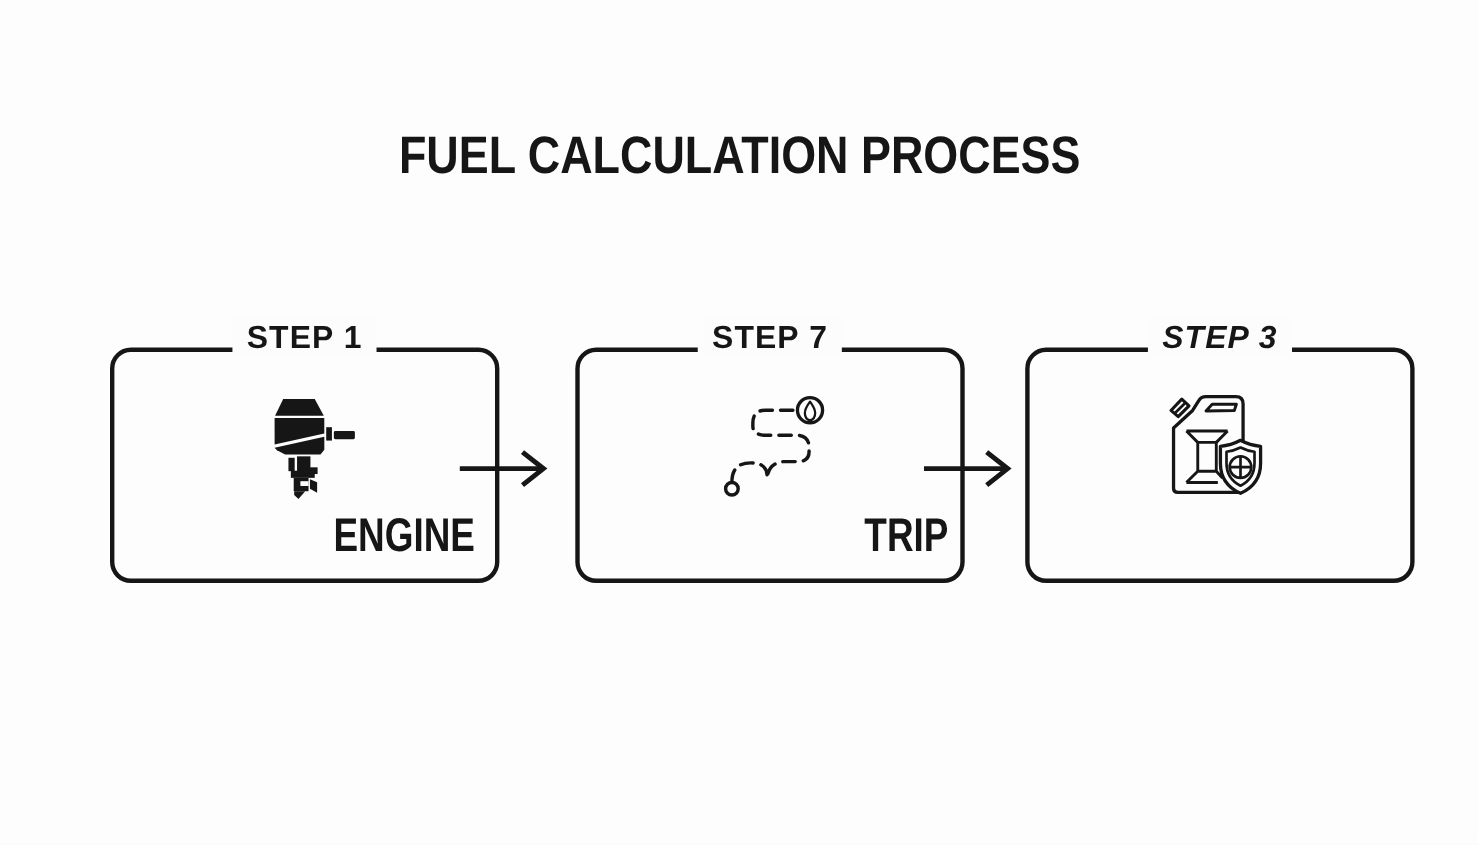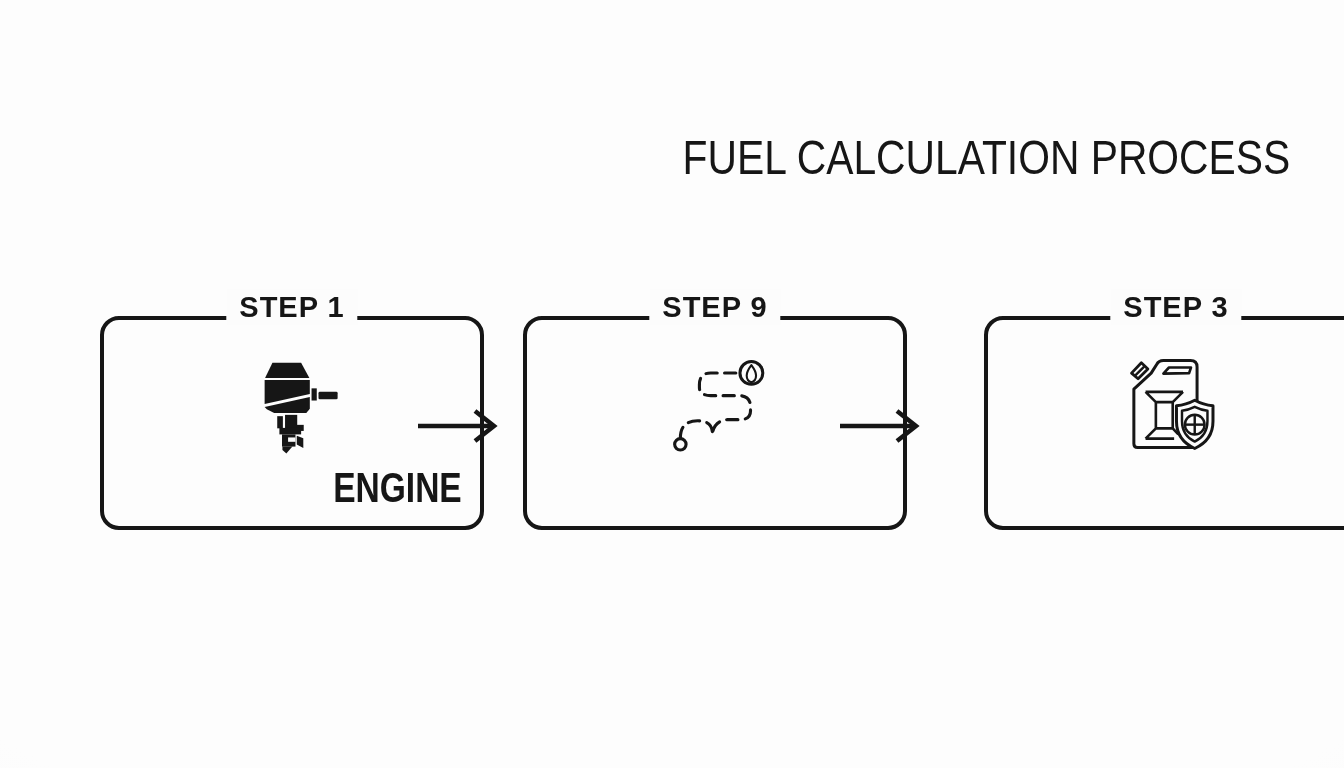--- a/index.html
+++ b/index.html
@@ -7,37 +7,37 @@
     width:1344px;height:768px;overflow:hidden;
     font-family:"Liberation Sans", sans-serif;
     background:#f6f6f5;
   }
   .canvas{
     position:relative;width:1344px;height:768px;
     background:radial-gradient(130% 130% at 50% 45%, #fdfdfd 55%, #f4f4f3 100%);
     color:#161616;
   }
   .title{
-    position:absolute;top:98px;left:0;right:0;
-    text-align:right;
-    font-size:48px;line-height:56px;font-weight:400;
+    position:absolute;top:82px;left:0;right:0;
+    text-align:center;
+    font-size:48px;line-height:56px;font-weight:700;
     white-space:nowrap;
   }
   .squeeze{display:inline-block;transform:scaleX(0.85);transform-origin:center;}
   .squeeze-narrow{display:inline-block;transform:scaleX(0.78);transform-origin:center;}
 
   .step-box{
-    position:absolute;top:316px;width:384px;height:214px;
+    position:absolute;top:316px;width:354px;height:214px;
     box-sizing:border-box;
     border:4px solid #161616;border-radius:19px;
     background:transparent;
   }
   .box-1{left:100px;}
   .box-2{left:523px;}
-  .box-3{left:984px;}
+  .box-3{left:932px;font-style:italic;}
 
   .step-tab{
     position:absolute;top:-31px;left:50%;transform:translateX(-50%);
     background:#fcfcfc;
     padding:0 13px;
     font-size:29px;line-height:36px;font-weight:700;letter-spacing:1px;
     white-space:nowrap;
   }
   .icon-wrap{
     position:absolute;top:28px;left:0;right:0;height:112px;
@@ -95,36 +95,37 @@
     </div>
     <div class="step-title"><span class="squeeze-narrow">ENGINE</span></div>
   </section>
 
   <svg class="flow-arrow arrow-1" viewBox="0 0 84 44" aria-hidden="true">
     <line class="ink-stroke" x1="1" y1="22" x2="75" y2="22" stroke-width="4.5"></line>
     <polyline class="ink-stroke" points="58,7 77,22 58,37" stroke-width="4.5"></polyline>
   </svg>
 
   <section class="step-box box-2">
-    <div class="step-tab">STEP 9</div>
+    <div class="step-tab">STEP 7</div>
     <div class="icon-wrap">
       <svg width="104" height="97" viewBox="0 0 120 112" aria-hidden="true">
 
         <path class="ink-stroke" stroke-width="3.6" stroke-linecap="round" stroke-dasharray="13 8.5" d="M20 95 C20 81 27 74.8 40 74.8 C52 74.8 56.5 80 57 88 L57 91
                  C57.5 81 64 74 74 73.5 L89 73.5 C97.5 73.5 101 69.5 101 63.5
                  L101 58.5 C101 50 96 45.8 88 45.8 L55 45.8 C46.5 45.8 42 42 42 36.5
                  L42 33 C42 24 46.5 19.6 55 19.6 L88 19.6"></path>
 
         <circle class="ink-stroke" cx="20" cy="102" r="6.6" stroke-width="3.6"></circle>
 
         <circle class="ink-stroke" cx="102" cy="19.5" r="13.2" stroke-width="3.5"></circle>
         <path class="ink-stroke" stroke-width="2.4" stroke-linejoin="round" d="M102 10.5 C105.8 15.6 107.4 19 107.4 22.4 C107.4 26.6 105.2 29.3 102 30.3
                  C98.8 29.3 96.6 26.6 96.6 22.4 C96.6 19 98.2 15.6 102 10.5 Z"></path>
       </svg>
     </div>
+    <div class="step-title"><span class="squeeze-narrow">TRIP</span></div>
   </section>
 
   <svg class="flow-arrow arrow-2" viewBox="0 0 84 44" aria-hidden="true">
     <line class="ink-stroke" x1="1" y1="22" x2="75" y2="22" stroke-width="4.5"></line>
     <polyline class="ink-stroke" points="58,7 77,22 58,37" stroke-width="4.5"></polyline>
   </svg>
 
   <section class="step-box box-3">
     <div class="step-tab">STEP 3</div>
     <div class="icon-wrap">

